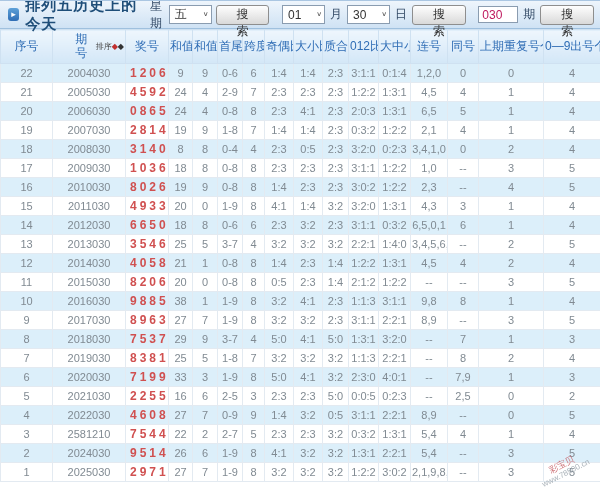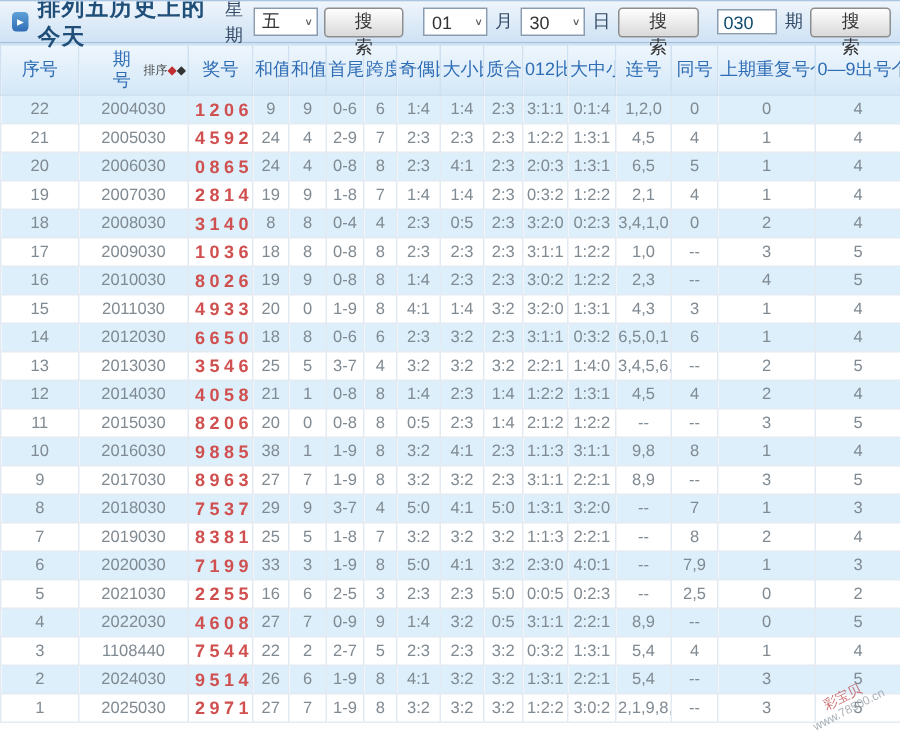--- a/index.html
+++ b/index.html
@@ -17,21 +17,21 @@
   .page-title{font-size:15px;font-weight:bold;color:#1f4e79;margin:0;letter-spacing:1px;}
   .controls{display:flex;align-items:center;gap:4px;font-size:12px;color:#334a66;}
   .ctl-label{margin:0 1px;}
   .fake-select{display:inline-flex;align-items:center;justify-content:space-between;
           border:1px solid #8a9cb0;background:#fff;height:17px;min-width:34px;
           padding:0 2px 0 5px;color:#333;cursor:default;}
   .fake-select .dd{font-size:8px;color:#555;margin-left:4px;transform:scaleY(.8);}
   .btn{border:1px solid #8e8e8e;border-radius:3px;background:linear-gradient(#fefefe,#d9d9d9);
           height:20px;padding:0 19px;font-size:12px;color:#333;font-family:inherit;}
   .issue-input{width:32px;height:15px;border:1px solid #8a9cb0;font-size:12px;
-          padding:0 3px;color:#0c4a6e;font-family:inherit;}
+          padding:0 3px;color:#be185d;font-family:inherit;}
   .gap{width:8px;display:inline-block;}
   
   table{width:600px;border-collapse:collapse;table-layout:fixed;}
   th,td{border:1px solid #e3eaf1;overflow:hidden;white-space:nowrap;text-align:center;}
   thead th{height:33px;background:linear-gradient(#eef6fd,#d3e7f7);color:#2f6db5;
           font-size:12px;font-weight:normal;border-color:#cfe1f1;padding:0 1px;}
   tbody td{height:18px;font-size:11px;color:#808a92;padding:0 1px;}
   tbody tr:nth-child(odd){background:#dceffa;}
   tbody tr:nth-child(even){background:#ffffff;}
   td.prize{color:#d05050;font-weight:bold;letter-spacing:3px;font-size:12px;padding-left:4px;}
@@ -469,21 +469,21 @@
           <td>0:5</td>
           <td>3:1:1</td>
           <td>2:2:1</td>
           <td>8,9</td>
           <td>--</td>
           <td>0</td>
           <td>5</td>
         </tr>
         <tr>
           <td>3</td>
-          <td>1108440</td>
+          <td>2581210</td>
           <td class="prize">75442</td>
           <td>22</td>
           <td>2</td>
           <td>2-7</td>
           <td>5</td>
           <td>2:3</td>
           <td>2:3</td>
           <td>3:2</td>
           <td>0:3:2</td>
           <td>1:3:1</td>

